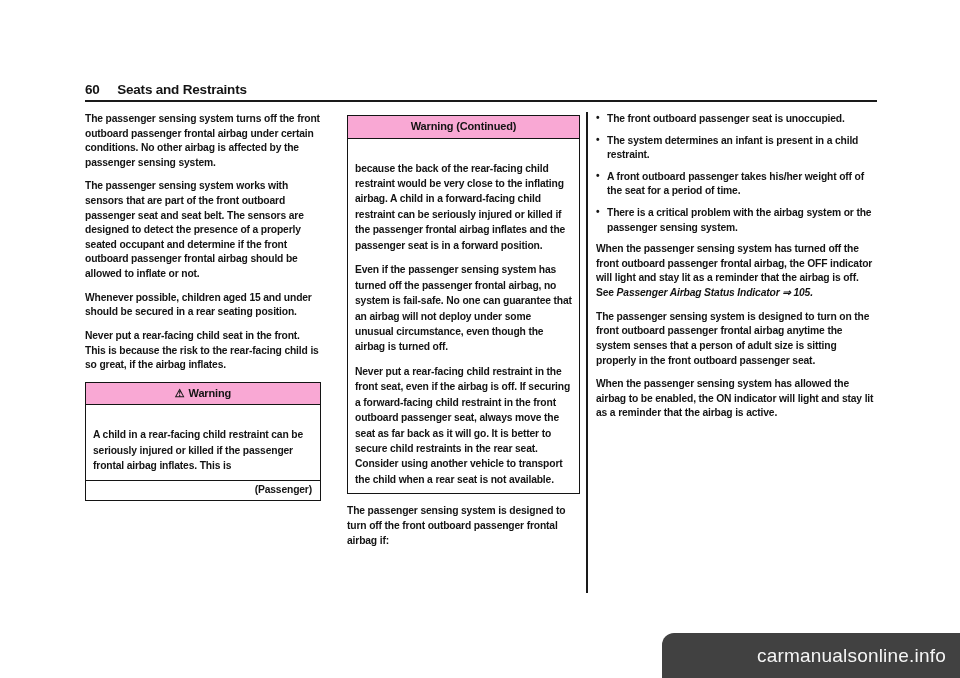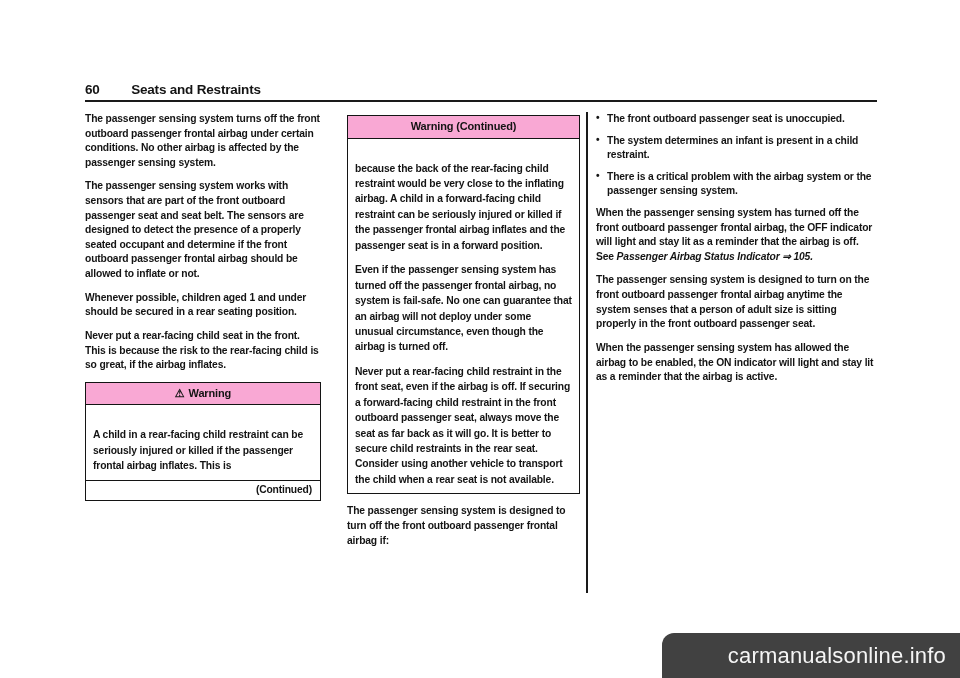--- a/index.html
+++ b/index.html
@@ -15,21 +15,21 @@
     overflow: hidden;
   }
   .header {
     position: absolute;
     left: 85px;
     top: 82px;
     font-size: 13.5px;
     letter-spacing: -0.2px;
     white-space: nowrap;
   }
-  .header .page-num { margin-right: 28px; }
+  .header .page-num { margin-right: 14px; }
   .header-rule {
     position: absolute;
     left: 85px;
     top: 100px;
     width: 792px;
     height: 1.5px;
     background: #1a1a1a;
   }
   .col {
     position: absolute;
@@ -94,21 +94,21 @@
   .italic { font-style: italic; }
   .watermark {
     position: absolute;
     right: 0;
     bottom: 0;
     height: 45px;
     min-width: 298px;
     background: #414141;
     border-top-left-radius: 12px;
     color: #f5f5f5;
-    font-size: 22px;
+    font-size: 19px;
     font-weight: 400;
     letter-spacing: 0.2px;
     display: flex;
     align-items: center;
     justify-content: flex-end;
     padding: 0 14px 0 26px;
   }
 </style>
 </head>
 <body>
@@ -117,29 +117,29 @@
 
   <div class="header">
     <span class="page-num">60</span>
     <span>Seats and Restraints</span>
   </div>
   <div class="header-rule"></div>
 
   <div class="col col1">
     <p class="para">The passenger sensing system turns off the front outboard passenger frontal airbag under certain conditions. No other airbag is affected by the passenger sensing system.</p>
     <p class="para">The passenger sensing system works with sensors that are part of the front outboard passenger seat and seat belt. The sensors are designed to detect the presence of a properly seated occupant and determine if the front outboard passenger frontal airbag should be allowed to inflate or not.</p>
-    <p class="para">Whenever possible, children aged 1 and under should be secured in a rear seating position.</p>
+    <p class="para">Whenever possible, children aged 15 and under should be secured in a rear seating position.</p>
     <p class="para">Never put a rear-facing child seat in the front. This is because the risk to the rear-facing child is so great, if the airbag inflates.</p>
 
     <div class="warning-box">
       <div class="warning-title">
         <span class="warn-icon">⚠</span><span>Warning</span>
       </div>
       <p class="warning-body">A child in a rear-facing child restraint can be seriously injured or killed if the passenger frontal airbag inflates. This is</p>
-      <div class="warning-footer">(Continued)</div>
+      <div class="warning-footer">(Passenger)</div>
     </div>
   </div>
 
   <div class="col col2">
     <div class="warning-box" style="margin-top:3px;">
       <div class="warning-title">Warning (Continued)</div>
       <div class="warning-body">
         <p class="inner-para">because the back of the rear-facing child restraint would be very close to the inflating airbag. A child in a forward-facing child restraint can be seriously injured or killed if the passenger frontal airbag inflates and the passenger seat is in a forward position.</p>
         <p class="inner-para">Even if the passenger sensing system has turned off the passenger frontal airbag, no system is fail-safe. No one can guarantee that an airbag will not deploy under some unusual circumstance, even though the airbag is turned off.</p>
         <p class="inner-para">Never put a rear-facing child restraint in the front seat, even if the airbag is off. If securing a forward-facing child restraint in the front outboard passenger seat, always move the seat as far back as it will go. It is better to secure child restraints in the rear seat. Consider using another vehicle to transport the child when a rear seat is not available.</p>
@@ -147,20 +147,21 @@
     </div>
     <p class="para after-box">The passenger sensing system is designed to turn off the front outboard passenger frontal airbag if:</p>
   </div>
 
   <div class="col-divider"></div>
 
   <div class="col col3">
     <ul class="bullet-list">
       <li class="bullet-item">The front outboard passenger seat is unoccupied.</li>
       <li class="bullet-item">The system determines an infant is present in a child restraint.</li>
+      <li class="bullet-item">A front outboard passenger takes his/her weight off of the seat for a period of time.</li>
       <li class="bullet-item">There is a critical problem with the airbag system or the passenger sensing system.</li>
     </ul>
     <p class="para"><span>When the passenger sensing system has turned off the front outboard passenger frontal airbag, the OFF indicator will light and stay lit as a reminder that the airbag is off. See </span><span class="italic">Passenger Airbag Status Indicator</span><span class="italic"> ⇒ 105.</span></p>
     <p class="para">The passenger sensing system is designed to turn on the front outboard passenger frontal airbag anytime the system senses that a person of adult size is sitting properly in the front outboard passenger seat.</p>
     <p class="para">When the passenger sensing system has allowed the airbag to be enabled, the ON indicator will light and stay lit as a reminder that the airbag is active.</p>
   </div>
 
   <div class="watermark">carmanualsonline.info</div>
 
 </div>

